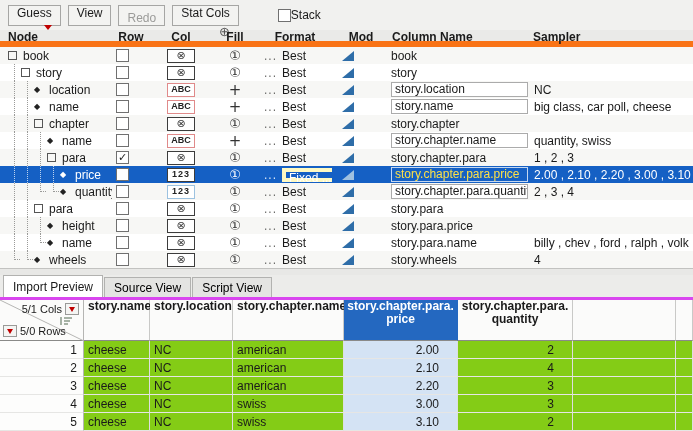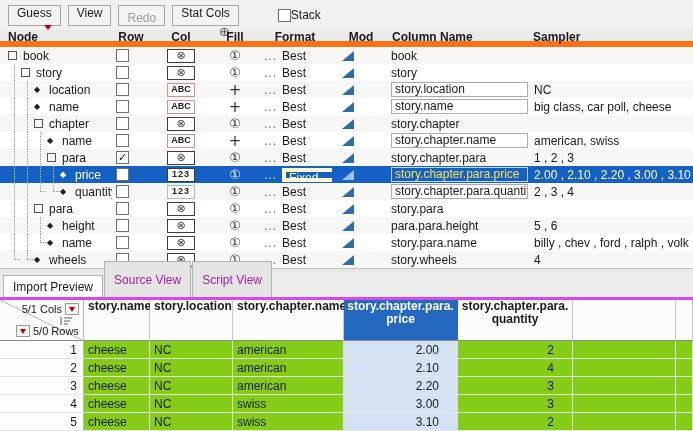--- a/index.html
+++ b/index.html
@@ -65,31 +65,31 @@
 
   .namec { padding-left:1px; }
   .name-input { width:137px; height:15px; line-height:13px; background:#fff; border:1px solid #ababab; padding-left:3px; overflow:hidden; }
   .trow.sel .name-input { background:transparent; border-color:rgba(255,255,255,.75); color:#fde047; }
   .sampc { padding-left:3px; }
 
   .separator { height:7px; background:#e8e8e6; border-top:1px solid #c2c2c0; }
 
   
   .tabbar { height:22px; background:#ececea; display:flex; align-items:flex-end; padding-left:3px; }
-  .tab { height:36px; padding:0 9px; display:inline-flex; align-items:center; background:#e4e4e2;
-         border:1px solid #b2b2b0; border-bottom:none; color:#a21caf; margin-right:1px; cursor:default; }
+  .tab { height:20px; padding:0 9px; display:inline-flex; align-items:center; background:#e4e4e2;
+         border:1px solid #b2b2b0; border-bottom:none; color:#000000; margin-right:1px; cursor:default; }
   .tab.active { background:#fff; color:#1a1a1a; height:22px; font-weight:normal; }
 
   
   .ptable { display:grid; grid-template-columns:84px 66px 83px 111px 114px 115px 103px 1fr;
             grid-template-rows:41px repeat(5,18px); border-top:3px solid #d946ef; background:#84cc16; }
   .corner { position:relative; border-right:1px solid #b5b5b3; border-bottom:1px solid #8a8a88; background:#fbfbfa; font-size:11px; }
   .corner svg.diag { position:absolute; left:0; top:0; }
   .cols-line { position:absolute; top:3px; right:4px; display:flex; align-items:center; gap:3px; }
-  .rows-line { position:absolute; bottom:3px; left:16px; display:flex; align-items:center; gap:3px; }
+  .rows-line { position:absolute; bottom:3px; left:3px; display:flex; align-items:center; gap:3px; }
   .redbtn { width:14px; height:12px; background:#f5f5f3; border:1px solid #9a9a98; display:inline-flex;
             align-items:center; justify-content:center; }
   .redbtn .red-tri { border-left-width:3.5px; border-right-width:3.5px; border-top-width:5px; }
   .cols-icon { position:absolute; top:16px; right:10px; }
 
   .ph { border-right:1px solid #c9c9c7; border-bottom:1px solid #8a8a88; font-weight:bold;
         display:flex; flex-direction:column; padding-bottom:12px; line-height:13px; background:#fbfbfa; }
   .ph.left { align-items:flex-start; padding-left:4px; }
   .ph.center { align-items:center; }
   .ph.selcol { background:#2468c0; color:#fff; border-right-color:#2468c0; }
@@ -314,21 +314,21 @@
           <span class="fmt-dots">...</span>
           <span class="fmt-label">Best</span>
         </div>
         <div class="cell modc">
           <span class="mod-tri"></span>
         </div>
         <div class="cell namec">
           <span class="name-input">story.chapter.name</span>
         </div>
         <div class="cell sampc">
-          <span class="samp-val">american, swiss</span>
+          <span class="samp-val">quantity, swiss</span>
         </div>
       </div>
       <div class="ggrid trow even">
         <div class="cell node">
           <span class="g v"></span>
           <span class="g v"></span>
           <span class="g v"></span>
           <span class="glyph element"></span>
           <span class="nlabel">para</span>
         </div>
@@ -467,24 +467,21 @@
           <span class="fill-ic ">①</span>
         </div>
         <div class="cell fmtc">
           <span class="fmt-dots">...</span>
           <span class="fmt-label">Best</span>
         </div>
         <div class="cell modc">
           <span class="mod-tri"></span>
         </div>
         <div class="cell namec">
-          <span class="name-text">para.para.height</span>
-        </div>
-        <div class="cell sampc">
-          <span class="samp-val">5 , 6</span>
+          <span class="name-text">story.para.price</span>
         </div>
       </div>
       <div class="ggrid trow odd">
         <div class="cell node">
           <span class="g v"></span>
           <span class="g v"></span>
           <span class="g l"></span>
           <span class="glyph attribute">◆</span>
           <span class="nlabel">name</span>
         </div>

